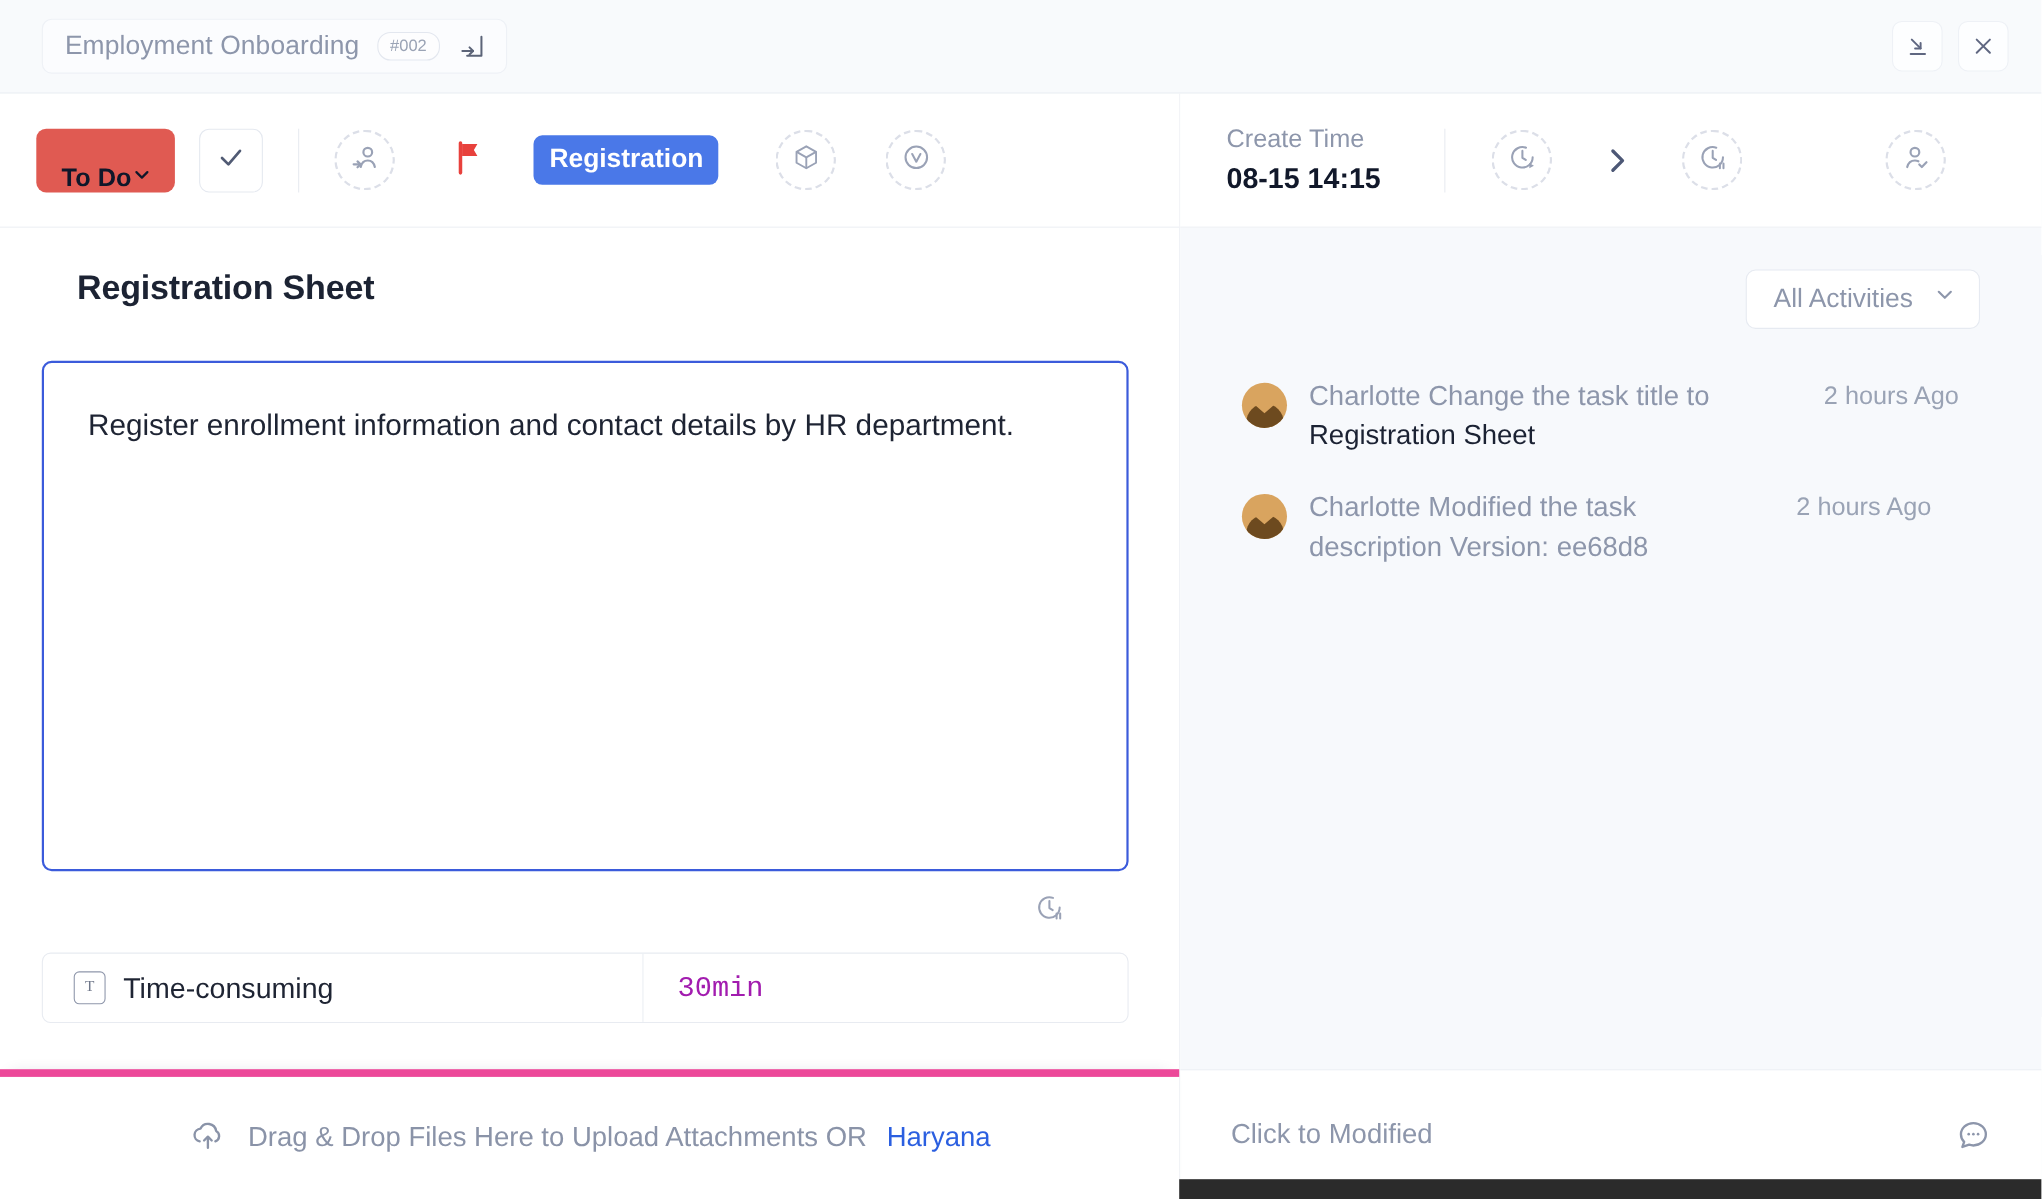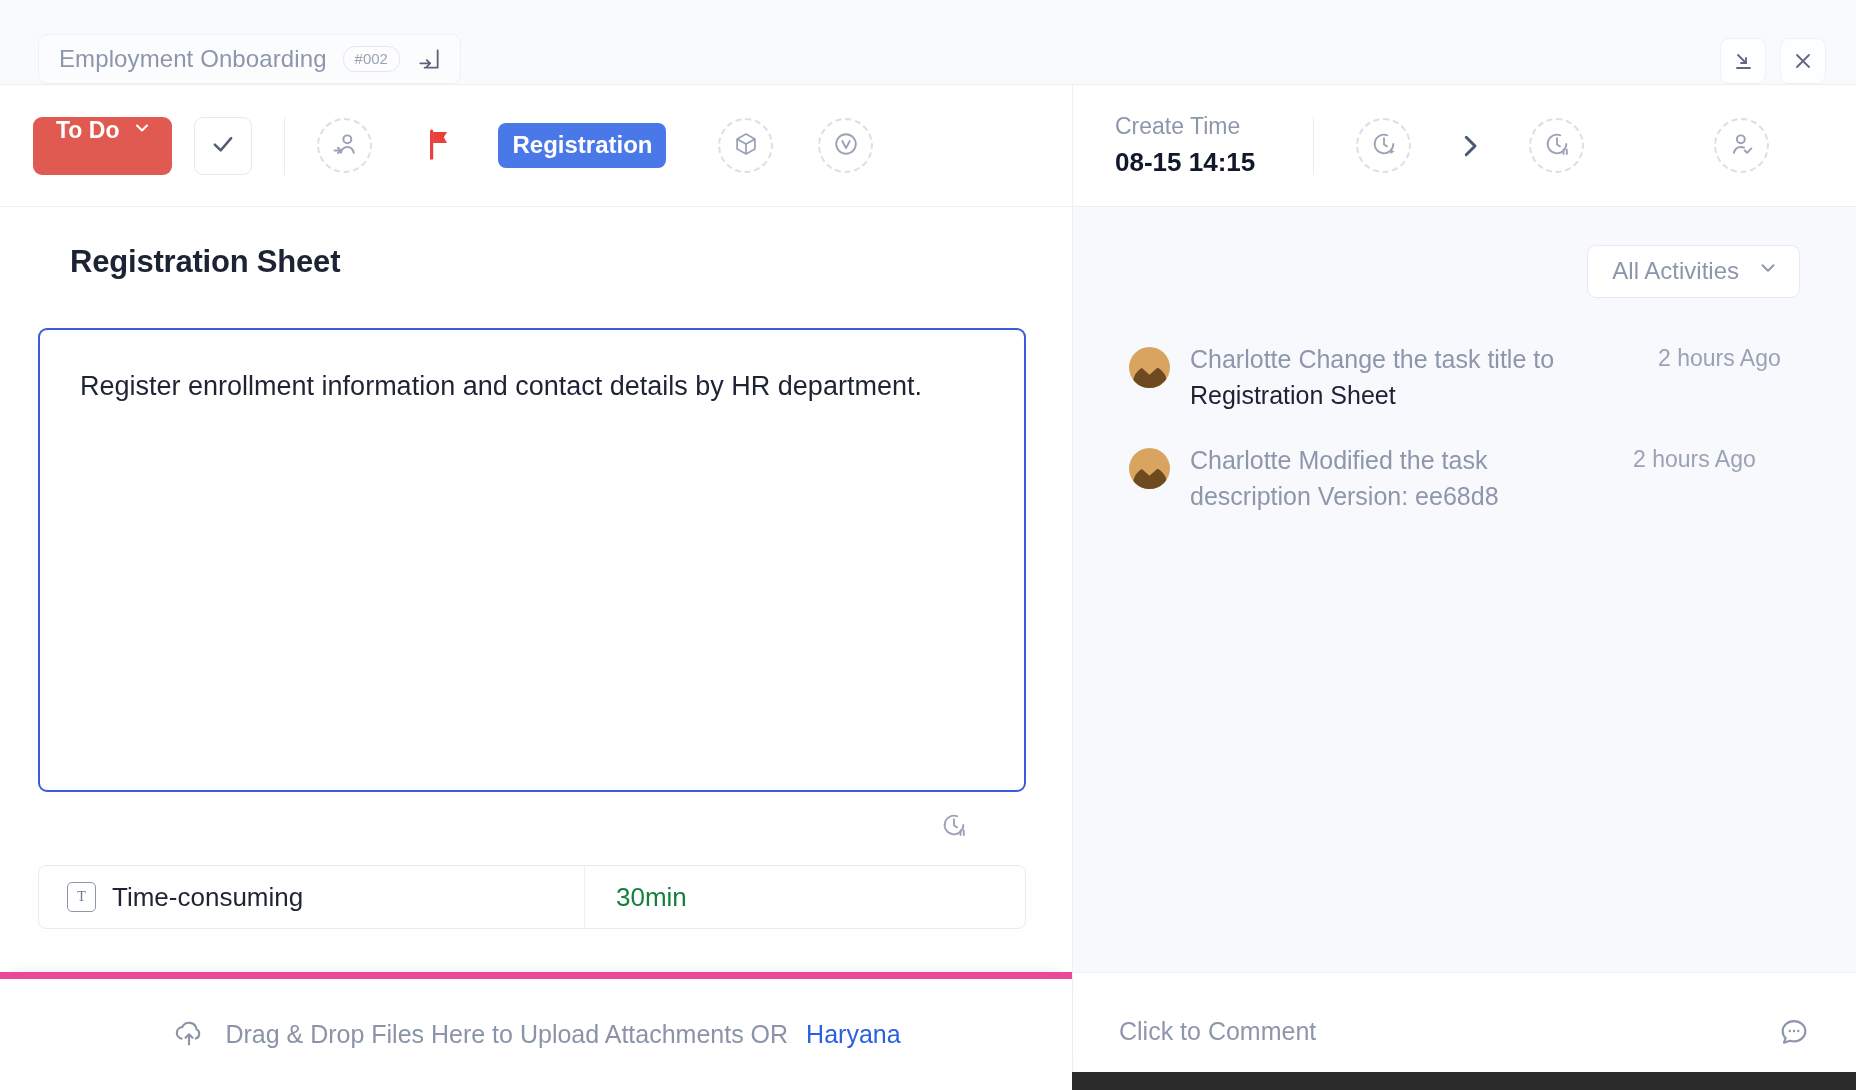--- a/index.html
+++ b/index.html
@@ -12,21 +12,21 @@
     overflow: hidden;
     position: relative;
   }
 
   
   .titlebar {
     height: 85px;
     background: #f8fafc;
     border-bottom: 1px solid #eceff4;
     display: flex;
-    align-items: flex-end;
+    align-items: center;
     padding: 0 30px 0 38px;
     position: relative;
   }
   .crumb-box {
     display: flex;
     align-items: center;
     gap: 16px;
     border: 1px solid #eef1f6;
     border-radius: 9px;
     background: #fbfcfe;
@@ -74,24 +74,24 @@
   .ltoolbar {
     height: 122px;
     display: flex;
     align-items: center;
     padding-left: 33px;
     border-bottom: 1px solid #edeff4;
     background: #fff;
   }
   .status-btn {
     background: #e05a52;
-    color: #ffffff;
+    color: #0f172a;
     border-radius: 9px;
     height: 58px;
-    display: flex; align-items: flex-start; gap: 13px;
+    display: flex; align-items: flex-end; 
     padding: 0 20px 0 23px;
     font-size: 23px;
     font-weight: 600;
     cursor: pointer;
   }
   .check-btn {
     margin-left: 22px;
     width: 58px; height: 58px;
     border: 1px solid #e5e9f0;
     border-radius: 9px;
@@ -180,21 +180,22 @@
     display: flex; align-items: center; justify-content: center;
     font-size: 14px; color: #6e7689;
     font-family: "Liberation Serif", serif;
     flex: none;
   }
   .field-val {
     flex: 1;
     display: flex; align-items: center;
     padding-left: 31px;
     font-size: 26px;
-    color: #15803d;
+    color: #a21caf;
+    font-family: Liberation Mono, monospace;
   }
 
   
   .lfooter {
     height: 118px;
     border-top: 7px solid #ec4899;
     background: #fff;
     display: flex; align-items: center; justify-content: center;
     gap: 18px;
     box-shadow: 0 -6px 14px -10px rgba(20,30,60,.16);
@@ -509,21 +510,21 @@
           <div class="avatar"></div>
           <div class="act-body">
             <div class="act-text"><span>Charlotte</span><span> Modified the task description Version: ee68d8</span></div>
           </div>
           <div class="act-time wide">2 hours Ago</div>
         </div>
       </div>
     </div>
 
     <div class="rfooter">
-      <span class="comment-ph">Click to Comment</span>
+      <span class="comment-ph">Click to Modified</span>
       <span class="comment-icon">
         <svg width="32" height="32" viewBox="0 0 24 24" fill="none" stroke="currentColor" stroke-width="1.6" stroke-linecap="round" stroke-linejoin="round">
           <path d="M20.5 11.4c0 4.2-3.8 7.6-8.5 7.6-1 0-2-.2-2.9-.5L4.5 20l1.2-3.4A7.2 7.2 0 0 1 3.5 11.4C3.5 7.2 7.3 3.8 12 3.8s8.5 3.4 8.5 7.6z"></path>
           <circle cx="8.8" cy="11.3" r=".9" fill="currentColor" stroke="none"></circle>
           <circle cx="12" cy="11.3" r=".9" fill="currentColor" stroke="none"></circle>
           <circle cx="15.2" cy="11.3" r=".9" fill="currentColor" stroke="none"></circle>
         </svg>
       </span>
     </div>
   </div>

